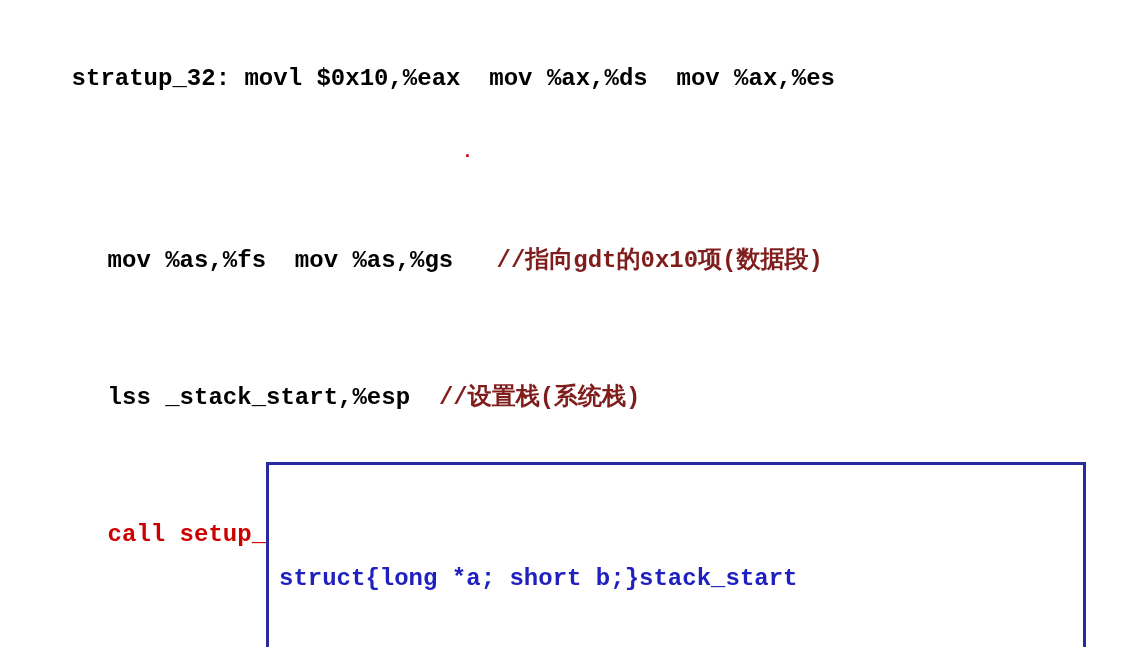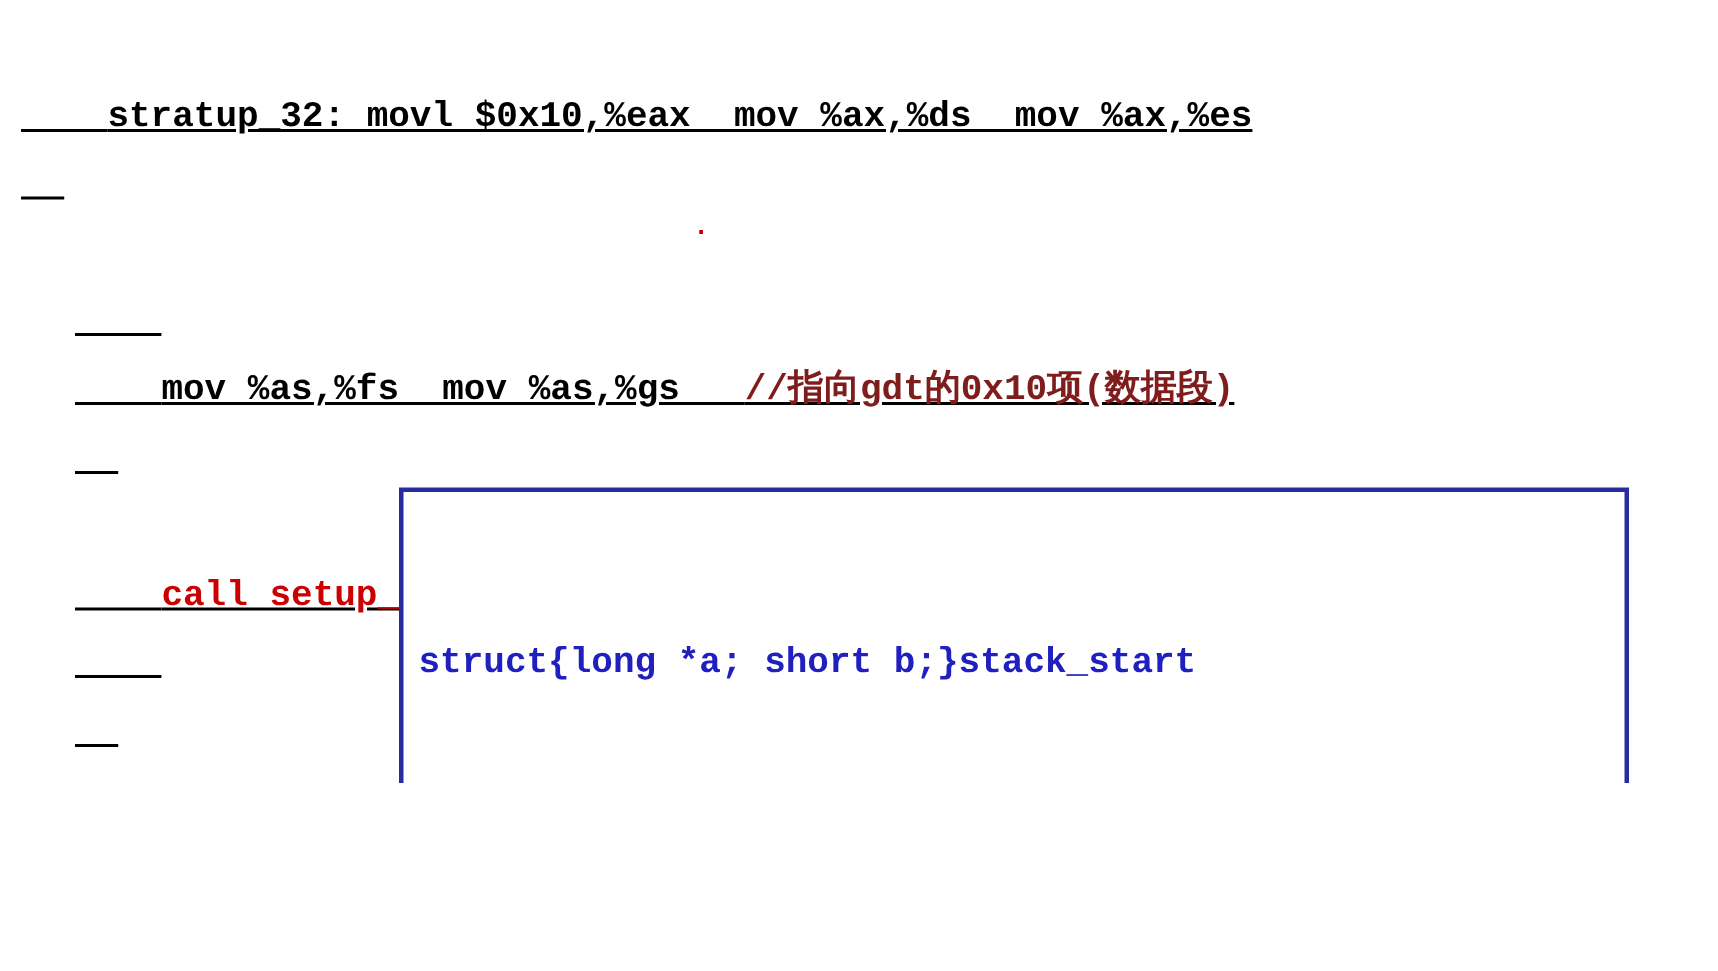--- a/index.html
+++ b/index.html
@@ -10,21 +10,20 @@
     font-size: 24px;
     font-weight: bold;
     line-height: 1.9;
     color: #000000;
     width: 1145px;
     box-sizing: border-box;
   }
   .line {
     white-space: pre;
     position: relative;
-    text-decoration: underline;
   }
   .indent { padding-left: 36px; }
   .black { color: #000000; }
   .red { color: #cc0000; }
   .blue { color: #7f1d1d; }
   .box {
     position: absolute;
     border: 3px solid #2a2aa0;
     padding: 6px 10px;
     background: #ffffff;
@@ -49,20 +48,23 @@
 
   <div class="line">
     <span class="black">stratup_32: movl $0x10,%eax  mov %ax,%ds  mov %ax,%es</span>
   </div>
 
   <div class="line indent" style="position:relative;">
     <span class="dot" style="left:448px; top:-12px;">.</span>
     <span class="black">mov %as,%fs  mov %as,%gs   </span><span class="blue">//指向gdt的0x10项(数据段)</span>
   </div>
 
+  <div class="line indent">
+    <span class="black">lss _stack_start,%esp  </span><span class="blue">//设置栈(系统栈)</span>
+  </div>
 
   <div class="line indent" style="position:relative;">
     <span class="red">call setup_idt</span>
     <div class="box" style="left:252px; top:-4px; width:820px;">
       <div>struct{long *a; short b;}stack_start</div>
       
     </div>
   </div>
 
 </div>

